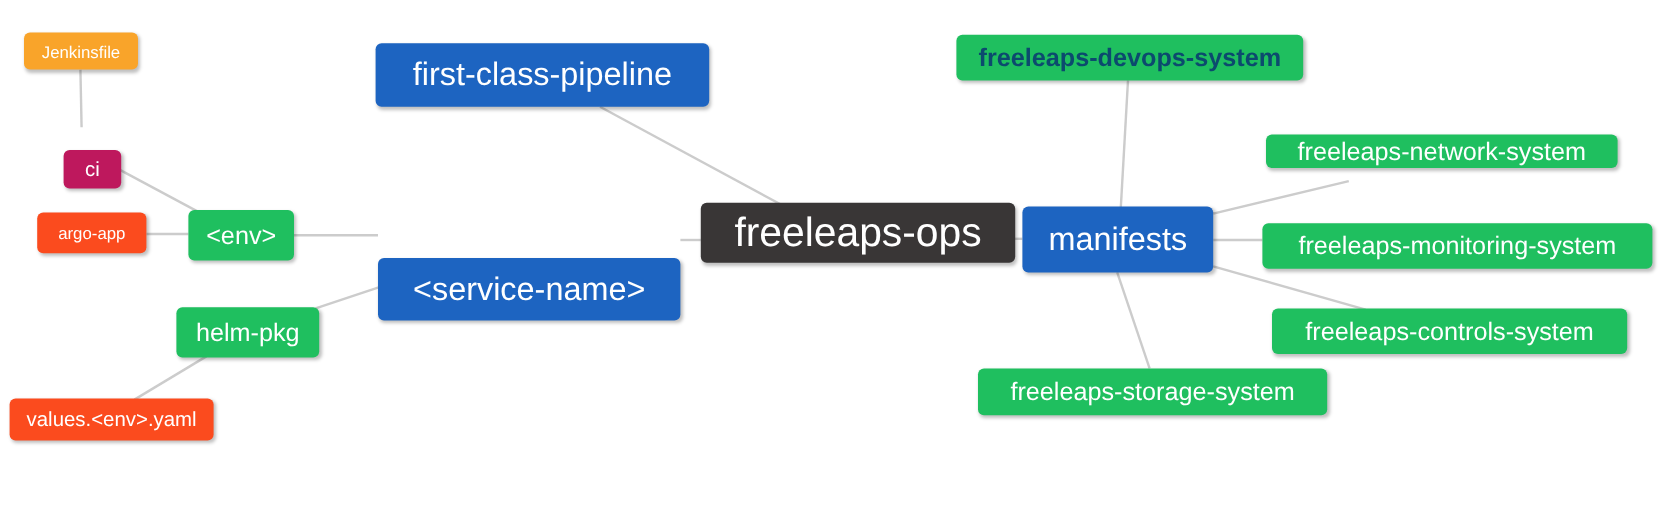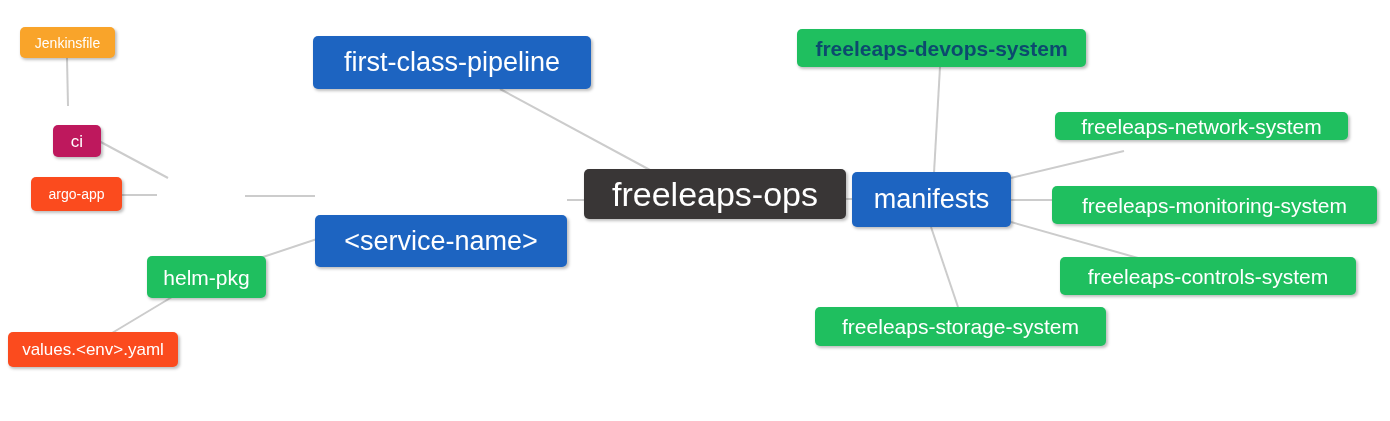--- a/index.html
+++ b/index.html
@@ -54,20 +54,21 @@
       <line x1="843" y1="199" x2="852" y2="199" stroke="#CCCCCC" stroke-width="2"></line>
       <line x1="934" y1="173" x2="940" y2="67" stroke="#CCCCCC" stroke-width="2"></line>
       <line x1="1011" y1="178" x2="1124" y2="151" stroke="#CCCCCC" stroke-width="2"></line>
       <line x1="1011" y1="200" x2="1052" y2="200" stroke="#CCCCCC" stroke-width="2"></line>
       <line x1="1011" y1="222" x2="1138" y2="258" stroke="#CCCCCC" stroke-width="2"></line>
       <line x1="931" y1="227" x2="958" y2="307" stroke="#CCCCCC" stroke-width="2"></line>
     </svg>
 <div class="node" style="left: 20px; top: 27px; width: 95px; height: 31px; font-size: 14px; background: rgb(249, 164, 42); color: rgb(255, 255, 255);">Jenkinsfile</div>
     <div class="node" style="left: 53px; top: 105px; width: 48px; height: 32px; font-size: 17px; background: #be185d; color: rgb(255, 255, 255); margin-top: 20px;">ci</div>
     <div class="node" style="left: 31px; top: 177px; width: 91px; height: 34px; font-size: 14px; background: rgb(251, 75, 30); color: rgb(255, 255, 255);">argo-app</div>
+    <div class="node" style="left: 157px; top: 175px; width: 88px; height: 42px; font-size: 21px; background: rgb(31, 191, 95); color: rgb(255, 255, 255);">&lt;env&gt;</div>
     <div class="node" style="left: 147px; top: 256px; width: 119px; height: 42px; font-size: 21px; background: rgb(31, 191, 95); color: rgb(255, 255, 255);">helm-pkg</div>
     <div class="node" style="left: 8px; top: 332px; width: 170px; height: 35px; font-size: 17px; background: rgb(251, 75, 30); color: rgb(255, 255, 255);">values.&lt;env&gt;.yaml</div>
     <div class="node" style="left: 313px; top: 36px; width: 278px; height: 53px; font-size: 27px; background: rgb(29, 100, 193); color: rgb(255, 255, 255);">first-class-pipeline</div>
     <div class="node" style="left: 315px; top: 171px; width: 252px; height: 52px; font-size: 27px; background: rgb(29, 100, 193); color: rgb(255, 255, 255); margin-top: 44px;">&lt;service-name&gt;</div>
     <div class="node" style="left: 584px; top: 169px; width: 262px; height: 50px; font-size: 34px; background: rgb(57, 54, 54); color: rgb(255, 255, 255);">freeleaps-ops</div>
     <div class="node" style="left: 852px; top: 172px; width: 159px; height: 55px; font-size: 27px; background: rgb(29, 100, 193); color: rgb(255, 255, 255);">manifests</div>
     <div class="node" style="left: 797px; top: 29px; width: 289px; height: 38px; font-size: 21px; background: rgb(31, 191, 95); color: #0c4a6e; font-weight: bold;">freeleaps-devops-system</div>
     <div class="node" style="left: 1055px; top: 112px; width: 293px; height: 28px; font-size: 21px; background: rgb(31, 191, 95); color: rgb(255, 255, 255);">freeleaps-network-system</div>
     <div class="node" style="left: 1052px; top: 186px; width: 325px; height: 38px; font-size: 21px; background: rgb(31, 191, 95); color: rgb(255, 255, 255);">freeleaps-monitoring-system</div>
     <div class="node" style="left: 1060px; top: 257px; width: 296px; height: 38px; font-size: 21px; background: rgb(31, 191, 95); color: rgb(255, 255, 255);">freeleaps-controls-system</div>

